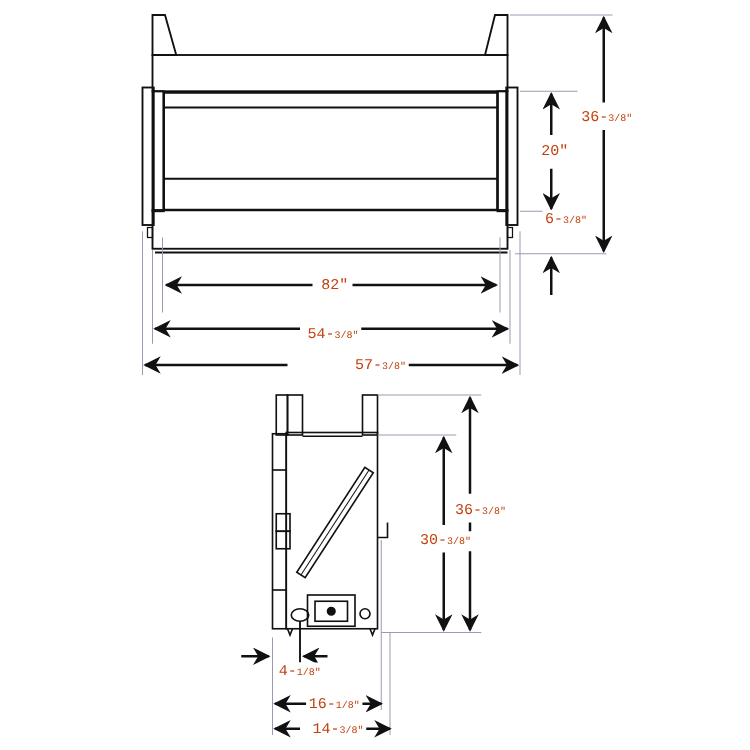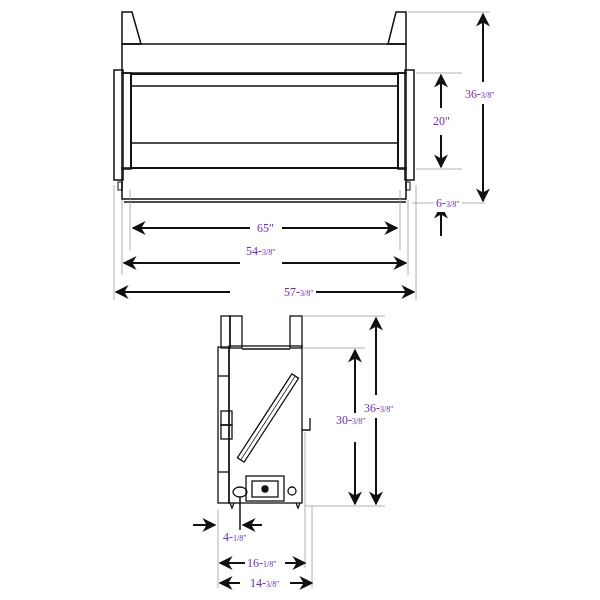--- a/index.html
+++ b/index.html
@@ -1,20 +1,20 @@
 <!DOCTYPE html>
 <html><head>
 <meta charset="utf-8">
 <style>
   html, body { margin:0; padding:0; background:#ffffff; }
   body { width:600px; height:600px; position:relative; overflow:hidden;
          font-family:"Liberation Sans", sans-serif; }
   svg { position:absolute; left:0; top:0; }
-  .dimlabel { position:absolute; font-family:Liberation Serif, serif;
-              color:#6d28d9; font-size:12px; background:#fff; padding:0 2px;
+  .dimlabel { position:absolute; font-family:Liberation Mono, monospace;
+              color:#c2410c; font-size:12px; background:#fff; padding:0 2px;
               white-space:nowrap; line-height:14px;text-align:center; }
   .dimlabel .frac { font-size:8px; }
 </style>
 </head>
 <body>
 
 <svg width="600" height="600" viewBox="0 0 600 600">
   <defs>
     <marker id="ah" viewBox="0 0 10 10" refX="9" refY="5" markerWidth="7" markerHeight="7" orient="auto-start-reverse">
       <path d="M0,0 L10,5 L0,10 L3,5 z" fill="#111"></path>
@@ -123,24 +123,24 @@
     <line x1="240" y1="497" x2="240" y2="530" stroke-width="1.5"></line>
     <line x1="193" y1="525" x2="215" y2="525" marker-end="url(#ah)"></line>
     <line x1="262" y1="525" x2="243" y2="525" marker-end="url(#ah)"></line>
     <line x1="220" y1="563" x2="245" y2="563" marker-start="url(#ah)"></line>
     <line x1="285" y1="563" x2="305" y2="563" marker-end="url(#ah)"></line>
     <line x1="220" y1="583" x2="240" y2="583" marker-start="url(#ah)"></line>
     <line x1="290" y1="583" x2="312" y2="583" marker-end="url(#ah)"></line>
   </g>
 </svg>
 
-<div class="dimlabel" style="left:255px;top:221px;"><span>65″</span><span class="frac"></span></div>
-<div class="dimlabel" style="left:244px;top:244px;"><span>54-</span><span class="frac">3/8″</span></div>
+<div class="dimlabel" style="left:255px;top:221px;"><span>82″</span><span class="frac"></span></div>
+<div class="dimlabel" style="left:244px;top:260px;"><span>54-</span><span class="frac">3/8″</span></div>
 <div class="dimlabel" style="left:242px;top:285px;margin-left:40px;"><span>57-</span><span class="frac">3/8″</span></div>
 <div class="dimlabel" style="left:431px;top:114px;"><span>20″</span><span class="frac"></span></div>
-<div class="dimlabel" style="left:434px;top:196px;"><span>6-</span><span class="frac">3/8″</span></div>
+<div class="dimlabel" style="left:434px;top:168px;"><span>6-</span><span class="frac">3/8″</span></div>
 <div class="dimlabel" style="left:463px;top:87px;"><span>36-</span><span class="frac">3/8″</span></div>
 
-<div class="dimlabel" style="left:334px;top:413px;"><span>30-</span><span class="frac">3/8″</span></div>
+<div class="dimlabel" style="left:334px;top:425px;"><span>30-</span><span class="frac">3/8″</span></div>
 <div class="dimlabel" style="left:362px;top:401px;"><span>36-</span><span class="frac">3/8″</span></div>
 <div class="dimlabel" style="left:221px;top:530px;"><span>4-</span><span class="frac">1/8″</span></div>
 <div class="dimlabel" style="left:245px;top:556px;"><span>16-</span><span class="frac">1/8″</span></div>
 <div class="dimlabel" style="left:248px;top:576px;"><span>14-</span><span class="frac">3/8″</span></div>
 
 </body></html>

